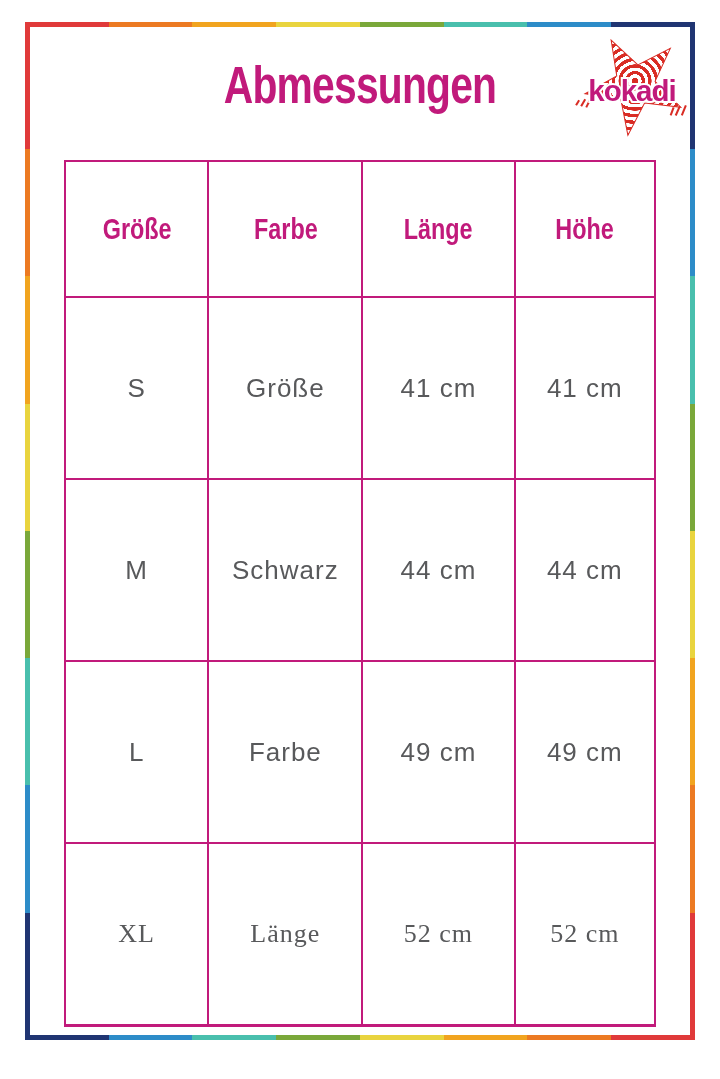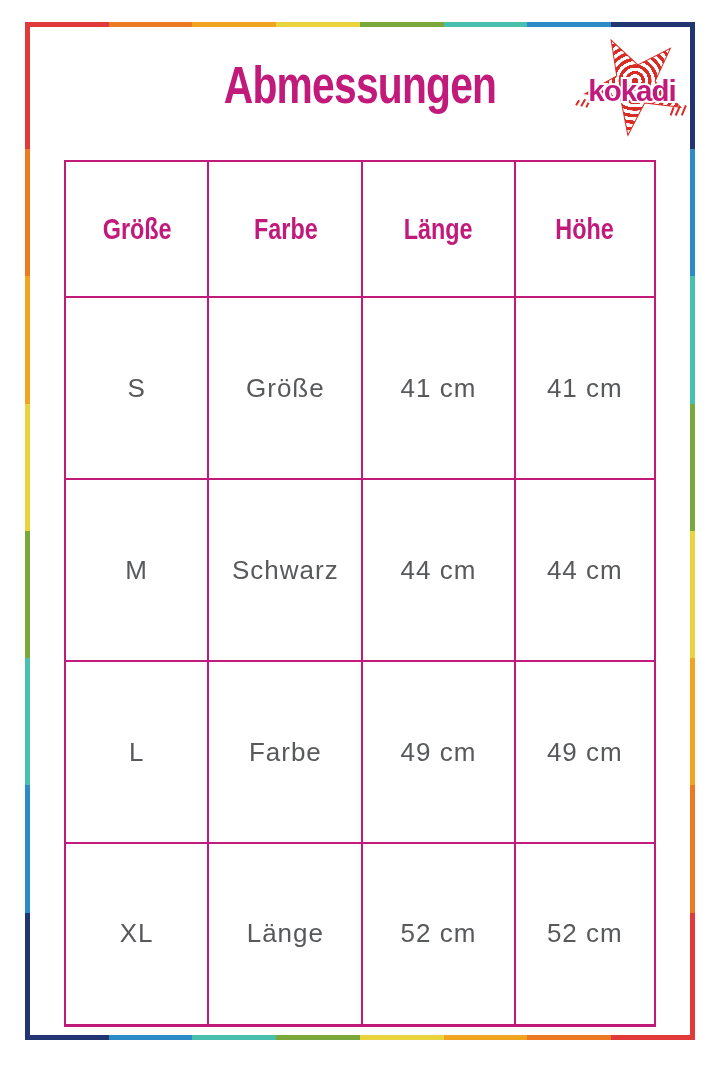--- a/index.html
+++ b/index.html
@@ -71,21 +71,21 @@
   }
   #dim-table td, #dim-table th{
     border:2px solid var(--magenta,#c11a7b);
     text-align:center;
     vertical-align:middle;
     padding:0;
     background:#fff;
   }
   #dim-table tr.head-row{height:136px;margin-left:12px;}
   #dim-table tr.data-row{height:182px;}
-  #dim-table tr.data-row:last-child td{border-bottom-width:3px;}
+  #dim-table tr.data-row:last-child td{border-bottom-width:3px;font-family:Liberation Serif, serif;}
   #dim-table th .hd{
     display:inline-block;
     font-size:30px;
     font-weight:bold;
     color:var(--magenta,#c11a7b);
     transform:scaleX(0.78);
     letter-spacing:0;
   }
   #dim-table td{
     font-size:26px;

